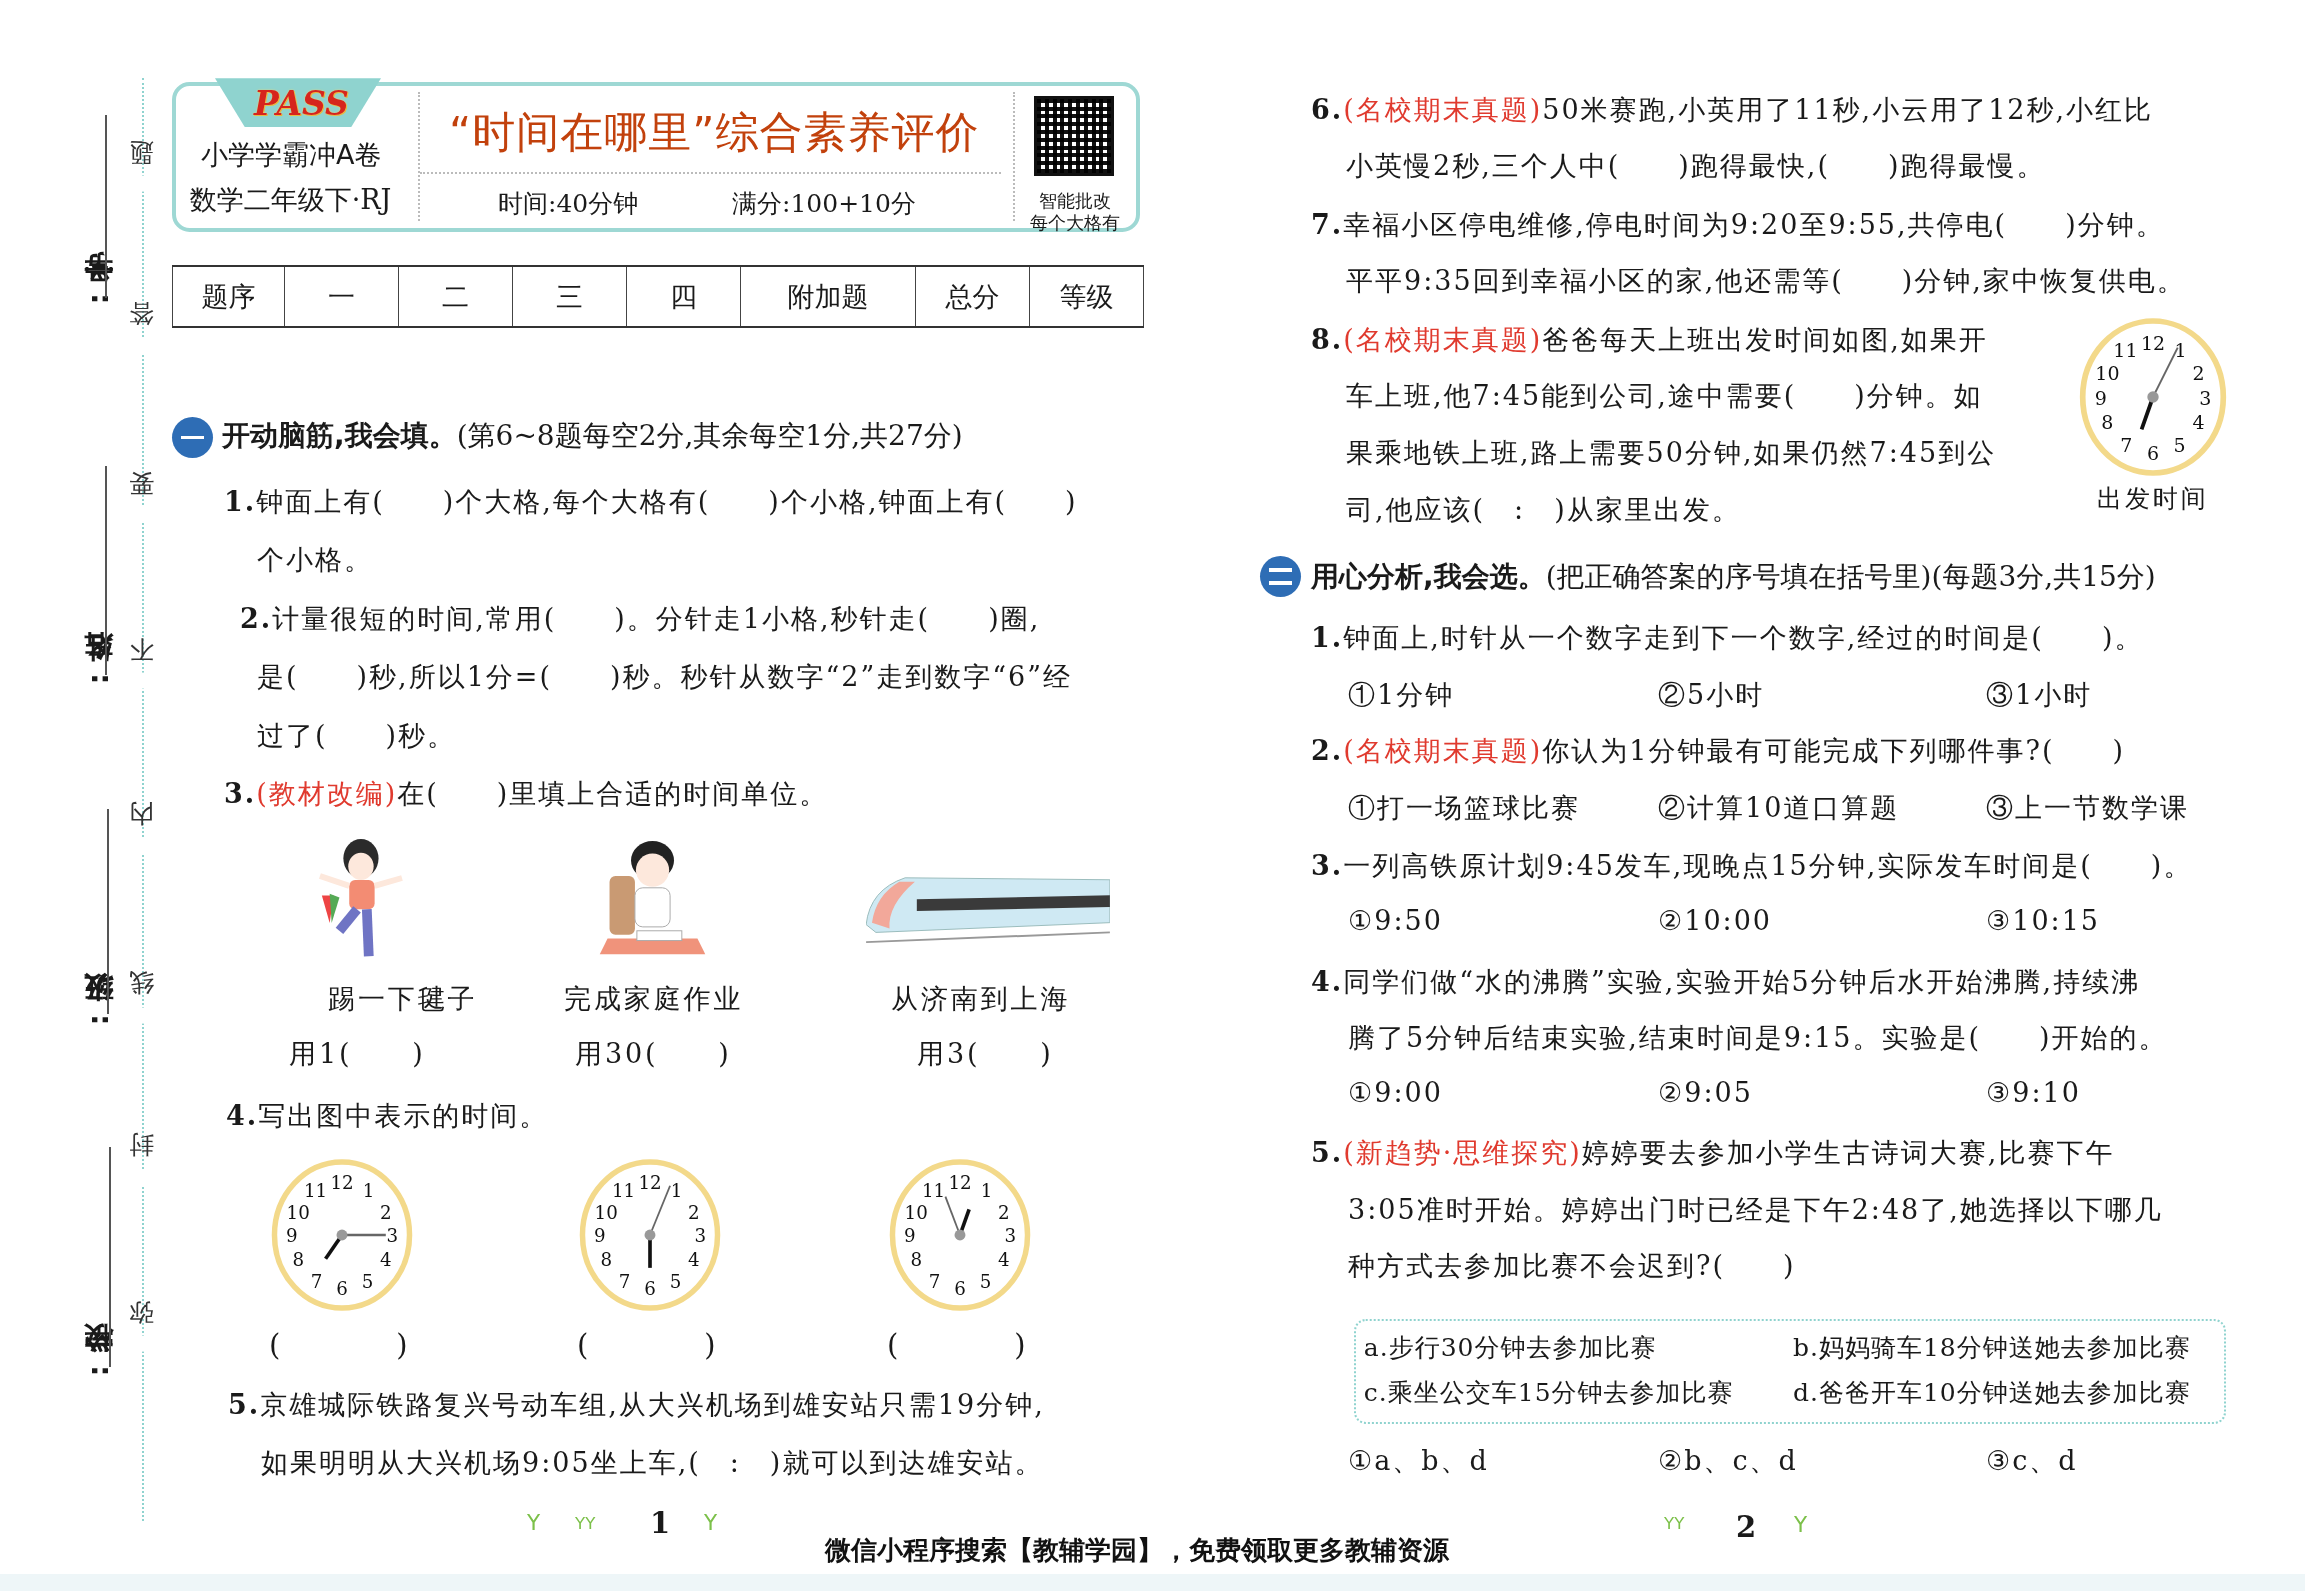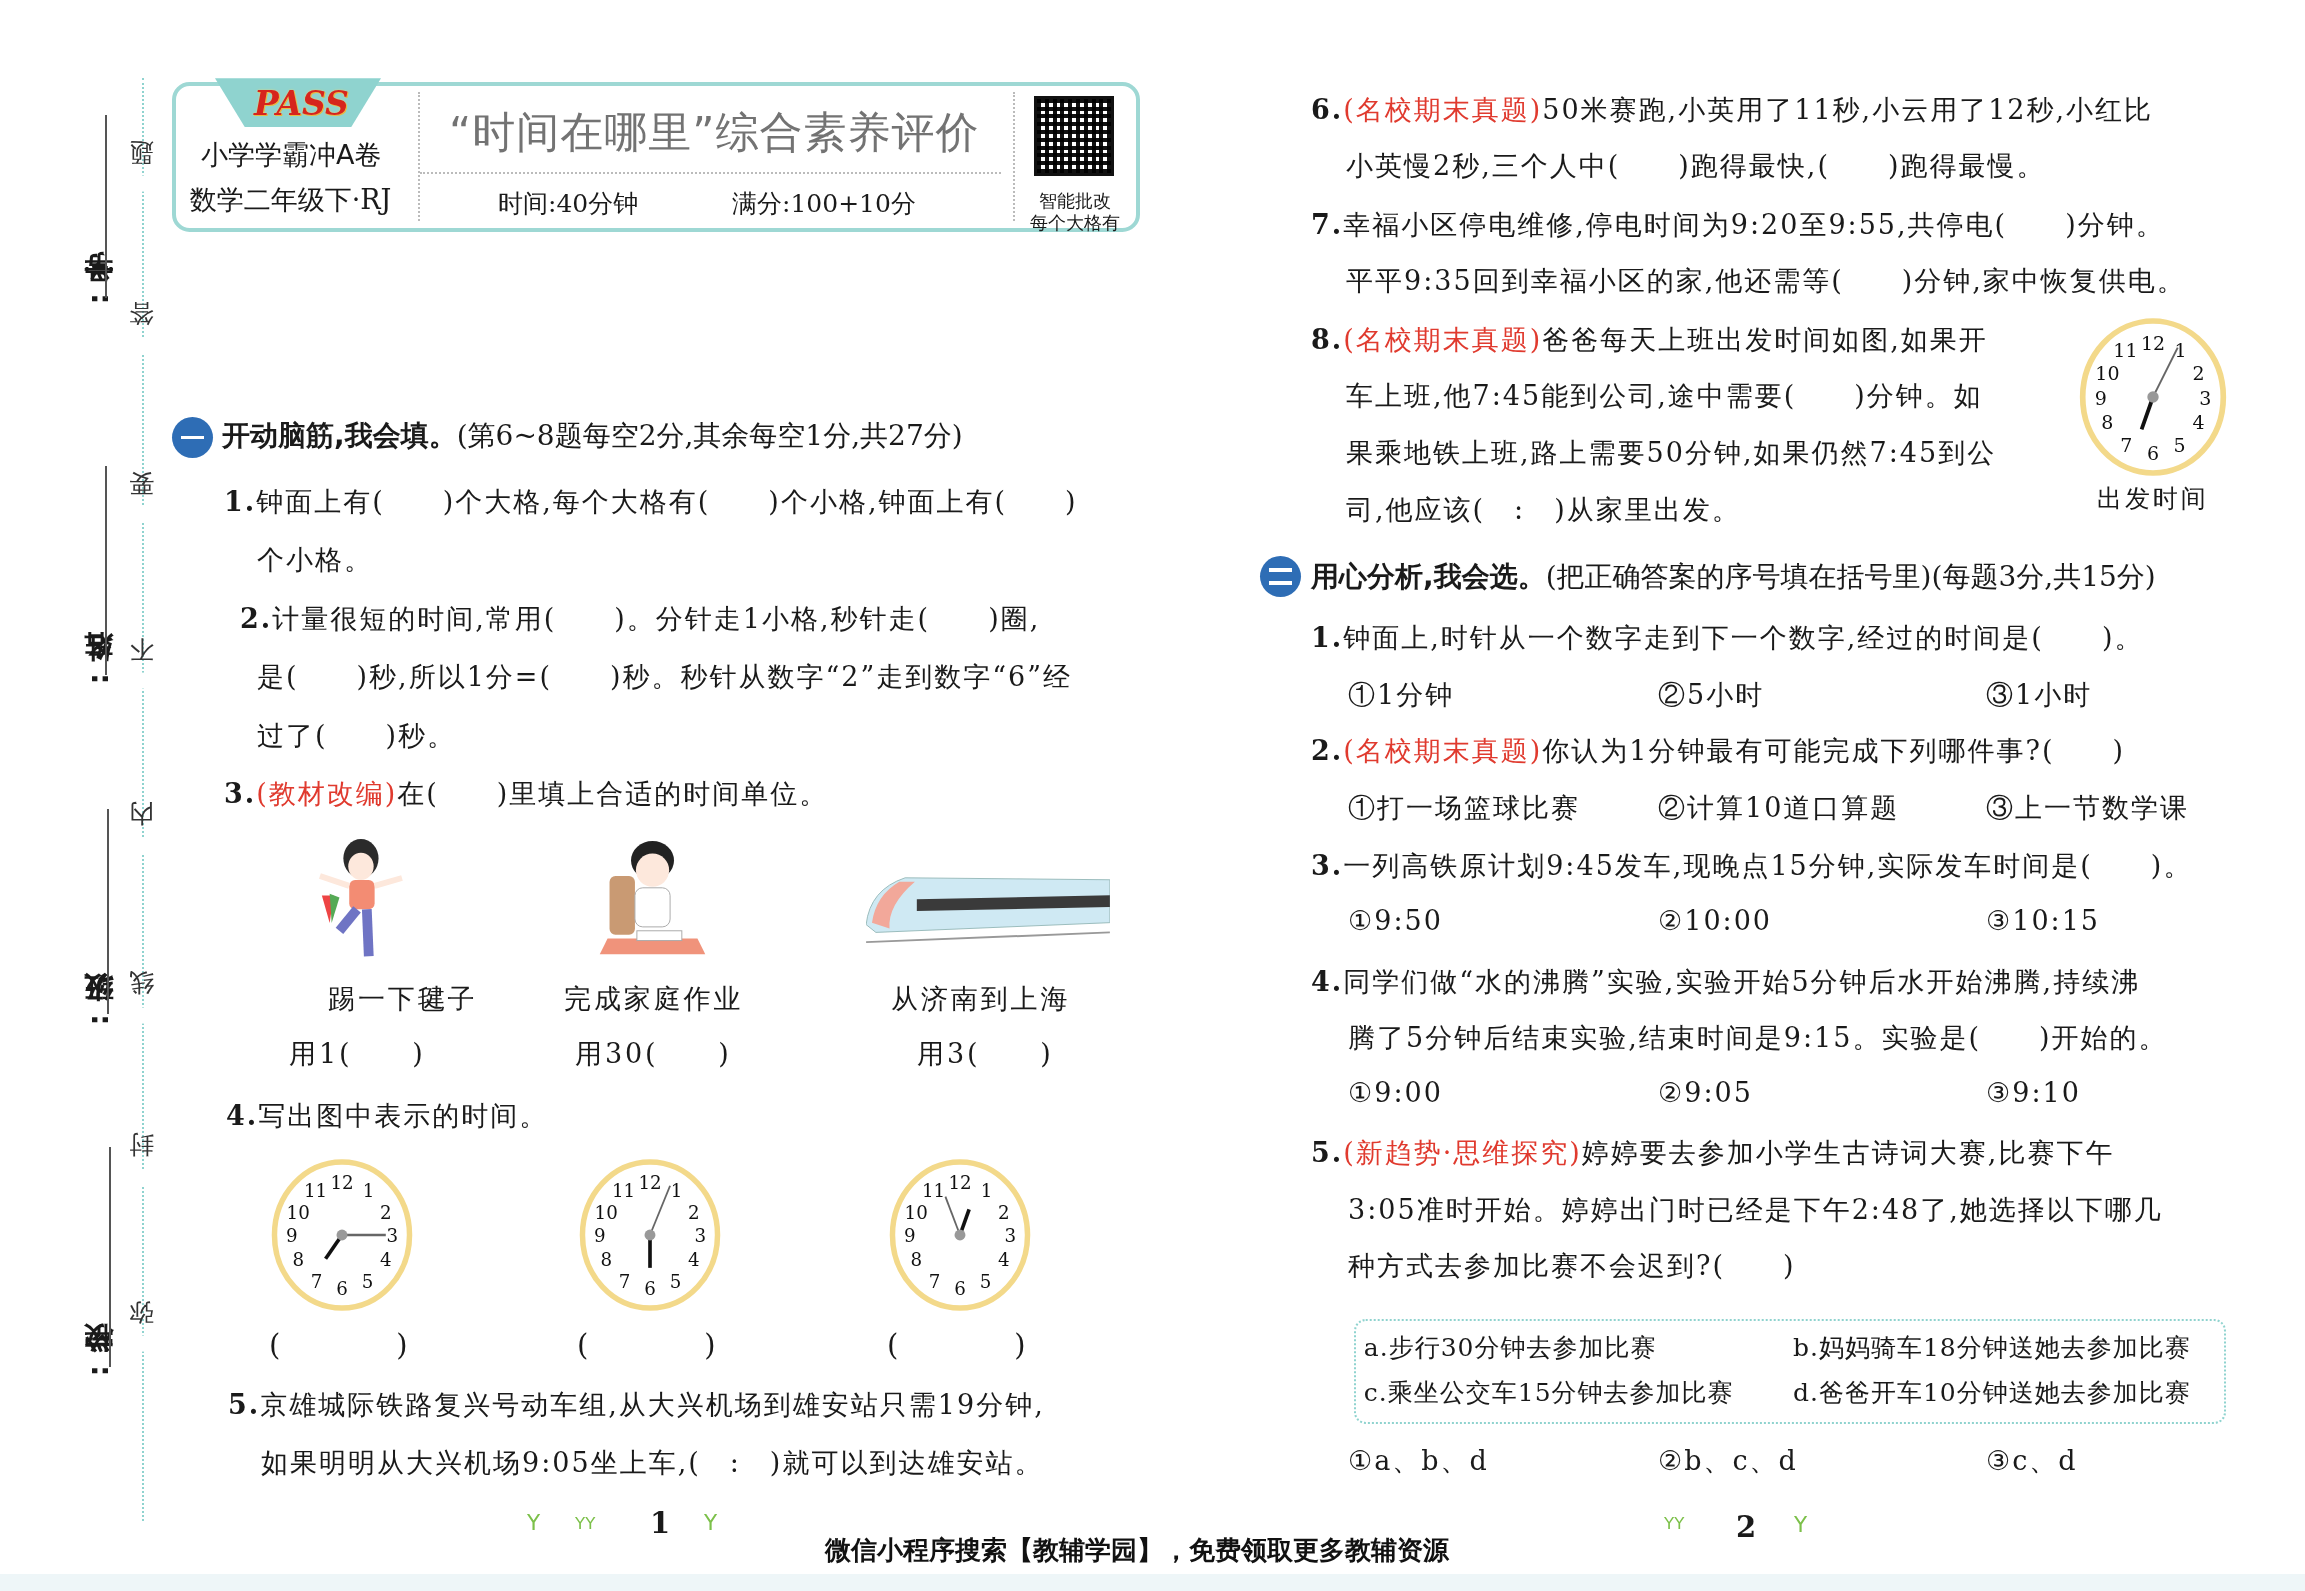--- a/index.html
+++ b/index.html
@@ -22,21 +22,21 @@
   .hdr-tab { position:absolute; left:39px; top:-7.8px; width:166px; height:49px; background:#8fd3cf;
              clip-path:polygon(0 0,100% 0,82% 100%,18% 100%); }
   .pass-logo { position:absolute; left:78px; top:-2px; font-family:"DejaVu Serif","Liberation Serif",serif;
                font-weight:bold; font-style:italic; font-size:33px; color:#d6251d;
                text-shadow:0 0 2px #f6d36b, 1px 1px 0 #e7b230; }
   .hdr-left1 { position:absolute; left:25px; top:51px; font-size:27px; }
   .hdr-left2 { position:absolute; left:13.7px; top:96px; font-size:27px; }
   .vdot { position:absolute; top:5.9px; height:129px; border-left:2px dotted #bbb; }
   .hdot { position:absolute; left:244px; top:86px; width:581px; border-top:2px dotted #bbb; }
   .hdr-title { position:absolute; left:273px; top:17.6px; font-family:"DejaVu Sans","Liberation Sans",sans-serif;
-               font-size:43px; color:#737373; letter-spacing:1px; }
+               font-size:43px; color:#c2410c; letter-spacing:1px; }
   .hdr-time { position:absolute; left:322px; top:101px; font-size:25px; }
   .hdr-score { position:absolute; left:556px; top:101px; font-size:25px; }
   .qr { position:absolute; left:858px; top:9.8px; width:80px; height:80px; background:
         repeating-linear-gradient(90deg,#111 0 3.9px,#fff 3.9px 7.8px),
         repeating-linear-gradient(0deg,#111 0 3.9px,#fff 3.9px 7.8px); background-blend-mode:multiply;
         border:3.9px solid #111; box-sizing:border-box; }
   .qr-caption { position:absolute; left:854px; top:94px; font-size:18px; line-height:21.5px; text-align:center; width:90px;margin-top:10px; }
 
   
   table.score { position:absolute; left:172px; top:265px; border-collapse:collapse;
@@ -113,20 +113,30 @@
   <div class="hdr-score">满分:100+10分</div>
   <div class="qr"></div>
   <div class="qr-caption">
     <div>智能批改</div>
     <div>每个大格有</div>
   </div>
 </div>
 
 <table class="score">
   <tbody>
+      <tr>
+    <td style="width:109px">题序</td>
+    <td style="width:111px">一</td>
+    <td style="width:111px">二</td>
+    <td style="width:111px">三</td>
+    <td style="width:111px">四</td>
+    <td style="width:172px">附加题</td>
+    <td style="width:111px">总分</td>
+    <td style="width:111px">等级</td>
+  </tr>
 </tbody>
   </table>
 
 <div class="sec-badge" style="left:172px;top:417px;"></div>
 <div class="sec-title" style="left:222px;top:417px;">
   <span class="strong">开动脑筋,我会填。</span><span>(第6~8题每空2分,其余每空1分,共27分)</span>
 </div>
 
 <div class="line" style="left:224px;top:484px;">
   <span class="qnum">1.</span><span>钟面上有(　　)个大格,每个大格有(　　)个小格,钟面上有(　　)</span>

